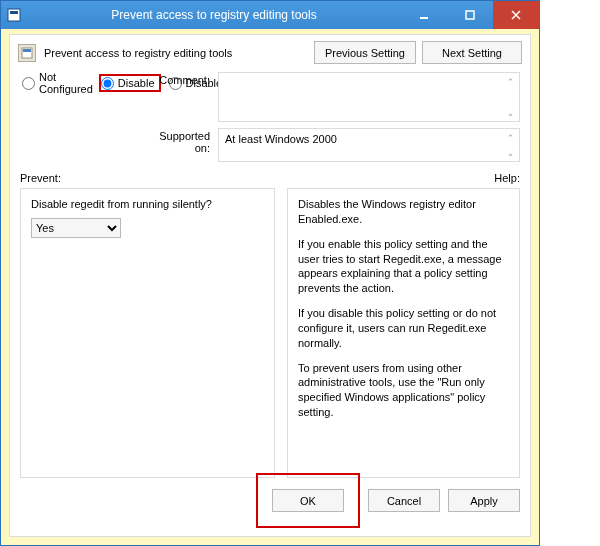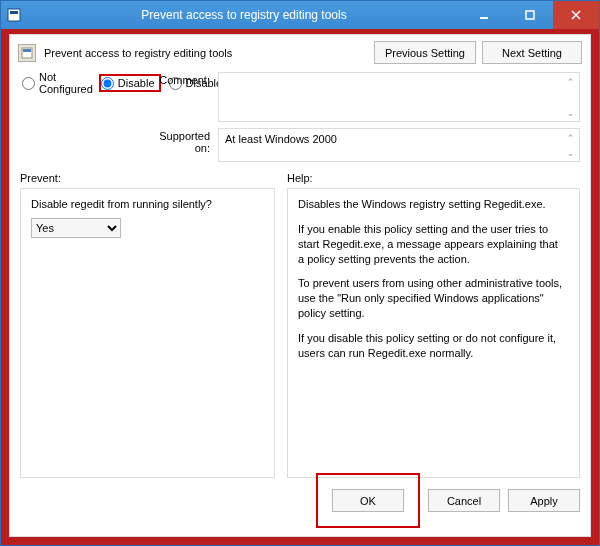--- a/index.html
+++ b/index.html
@@ -7,23 +7,23 @@
   body {
     font-family: "Segoe UI", Tahoma, sans-serif;
     font-size: 11px;
     background: #fff;
     width: 600px;
     height: 546px;
     overflow: hidden;
     color: #000;
   }
   .window {
-    width: 600px; height: 546px;
+    width: 540px; height: 546px;
     border: 1px solid #2a6fb7;
-    background: #b91c1c;
+    background: #fef9c3;
     position: relative;
   }
   .titlebar {
     height: 28px;
     background: linear-gradient(#4a9ae0, #3a8ad4);
     color: #fff;
     display: flex;
     align-items: stretch;
   }
   .titlebar .appicon {
@@ -86,21 +86,21 @@
   }
   .comment-box { height:50px; position:relative; }
   .comment-box .scroll-stub { top:1px; bottom:1px; }
   .supported-box { height:34px; position:relative; padding:4px 20px 4px 6px;}
   .supported-box .scroll-stub { top:1px; bottom:1px; }
 
   .labels-row {
     display:flex; padding:8px 10px 2px 10px; gap:12px;
   }
   .labels-row .col1 { width: 255px; }
-  .labels-row .col2 { flex:1; }
+  .labels-row .col2 { flex:1;text-align:right; }
 
   .lower {
     display:flex; gap:12px; padding:2px 10px 0 10px;
   }
   .panel {
     border:1px solid #dcdcdc; background:#fff; height:290px; padding:8px 10px; overflow:hidden;
     font-size:11px; line-height:1.35;
   }
   .panel.left { width:255px; }
   .panel.right { flex:1; position:relative; }
@@ -204,24 +204,24 @@
 
     <div class="lower">
       <div class="panel left">
         <div>Disable regedit from running silently?</div>
         <select class="small">
           <option>Yes</option>
         </select>
       </div>
       <div class="panel right">
         <div class="inner">
-          <p>Disables the Windows registry setting Regedit.exe.</p>
+          <p>Disables the Windows registry editor Enabled.exe.</p>
           <p>If you enable this policy setting and the user tries to start Regedit.exe, a message appears explaining that a policy setting prevents the action.</p>
+          <p>If you disable this policy setting or do not configure it, users can run Regedit.exe normally.</p>
           <p>To prevent users from using other administrative tools, use the "Run only specified Windows applications" policy setting.</p>
-          <p>If you disable this policy setting or do not configure it, users can run Regedit.exe normally.</p>
         </div>
       </div>
     </div>
 
     <div class="footer">
       <span class="ok-wrap">
         <span class="btn" style="min-width:72px">OK</span>
       </span>
       <span class="btn" style="min-width:72px">Cancel</span>
       <span class="btn" style="min-width:72px">Apply</span>

